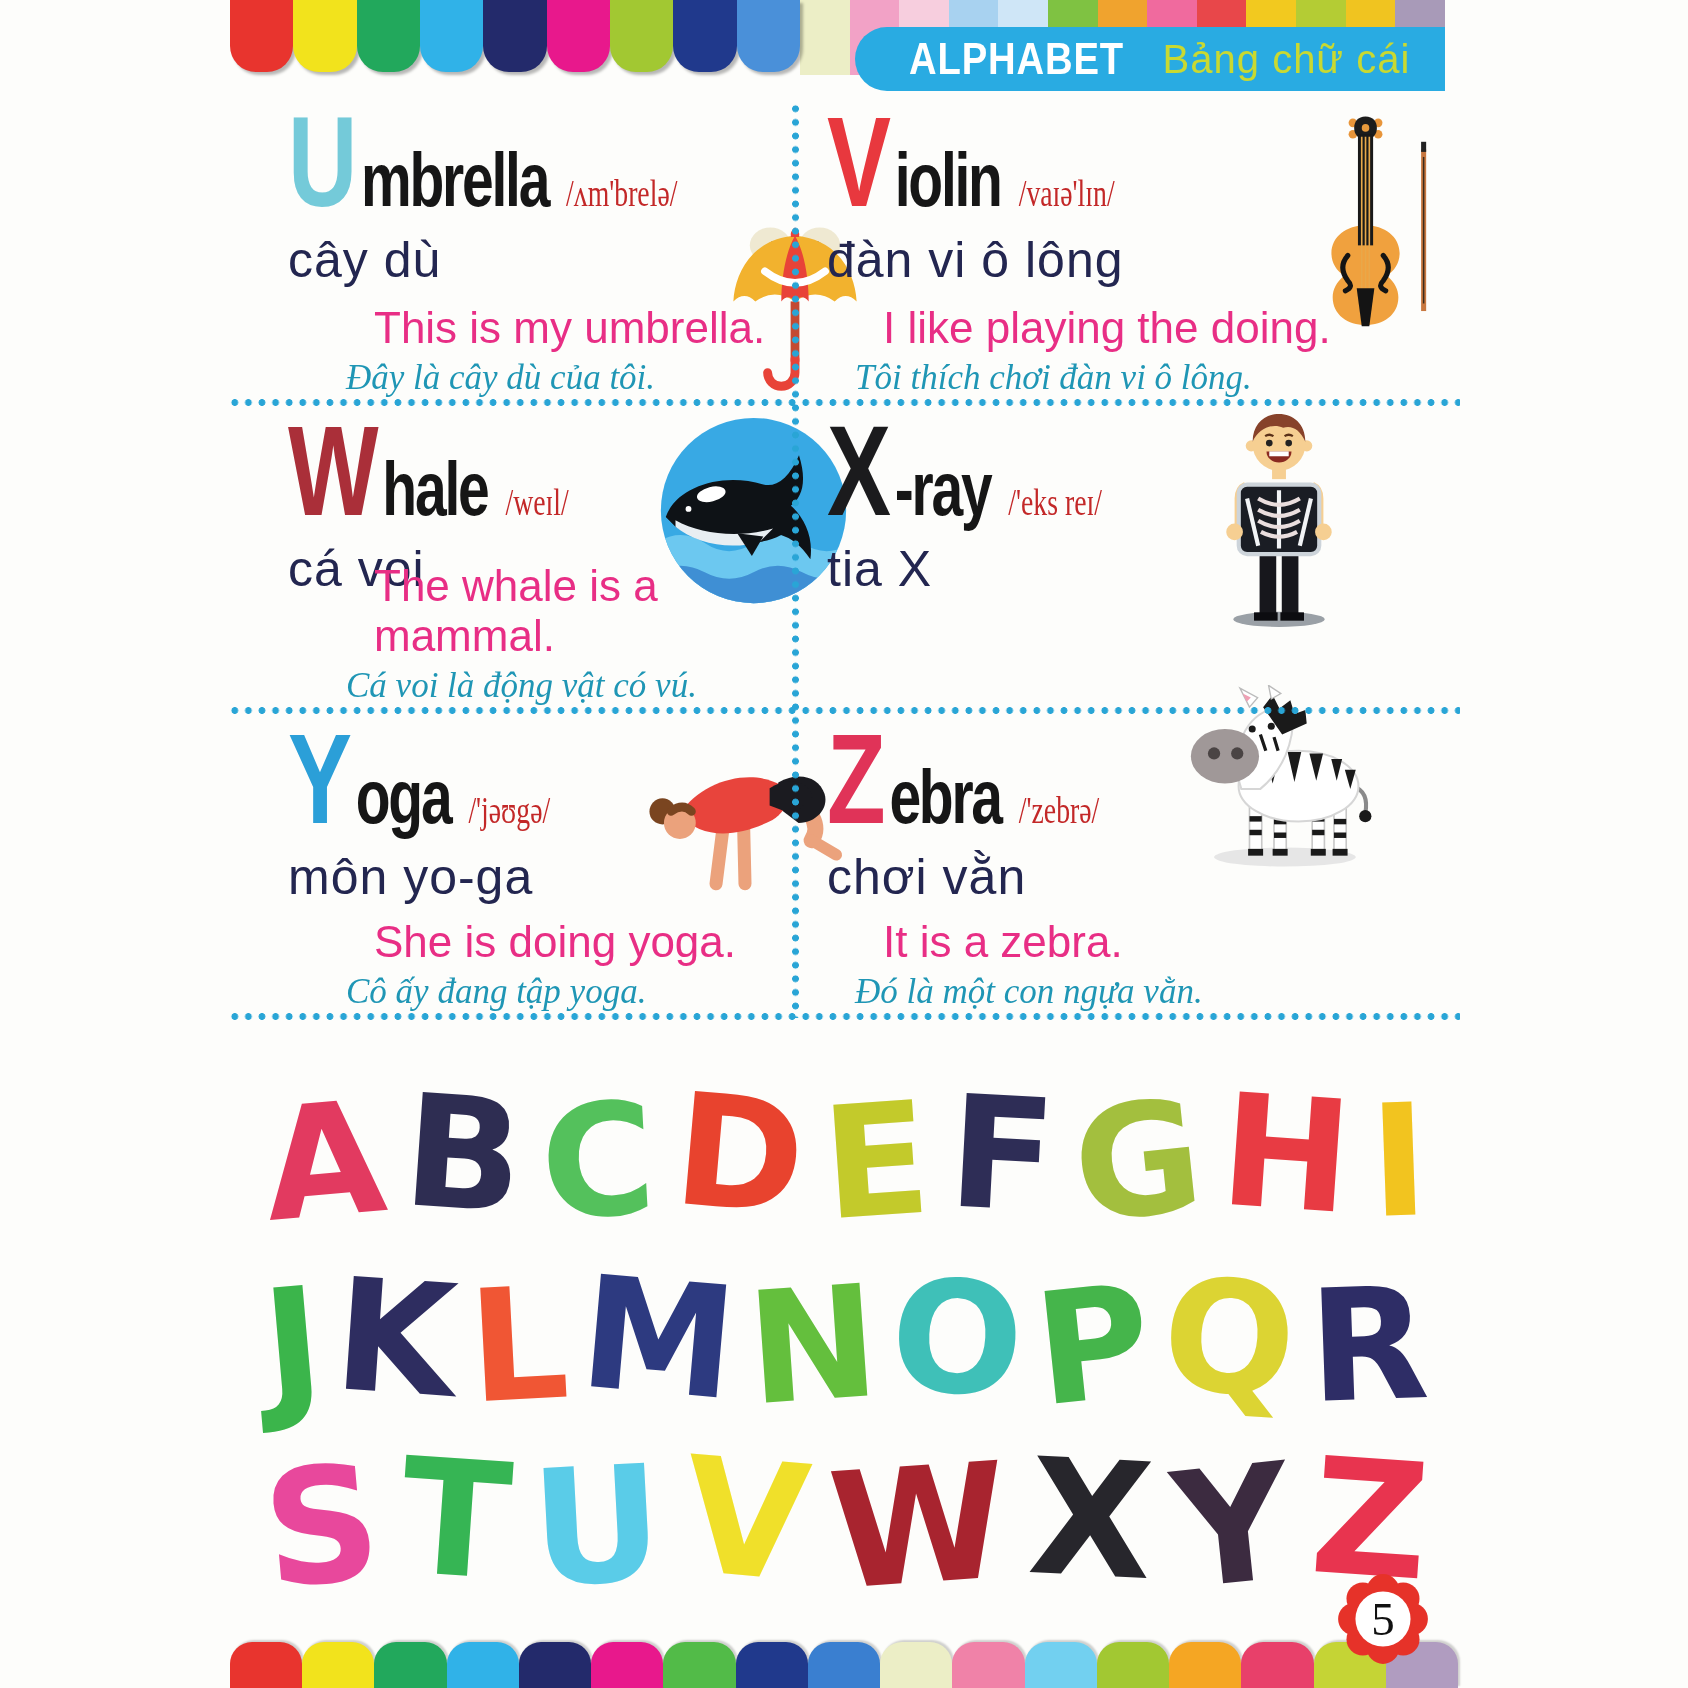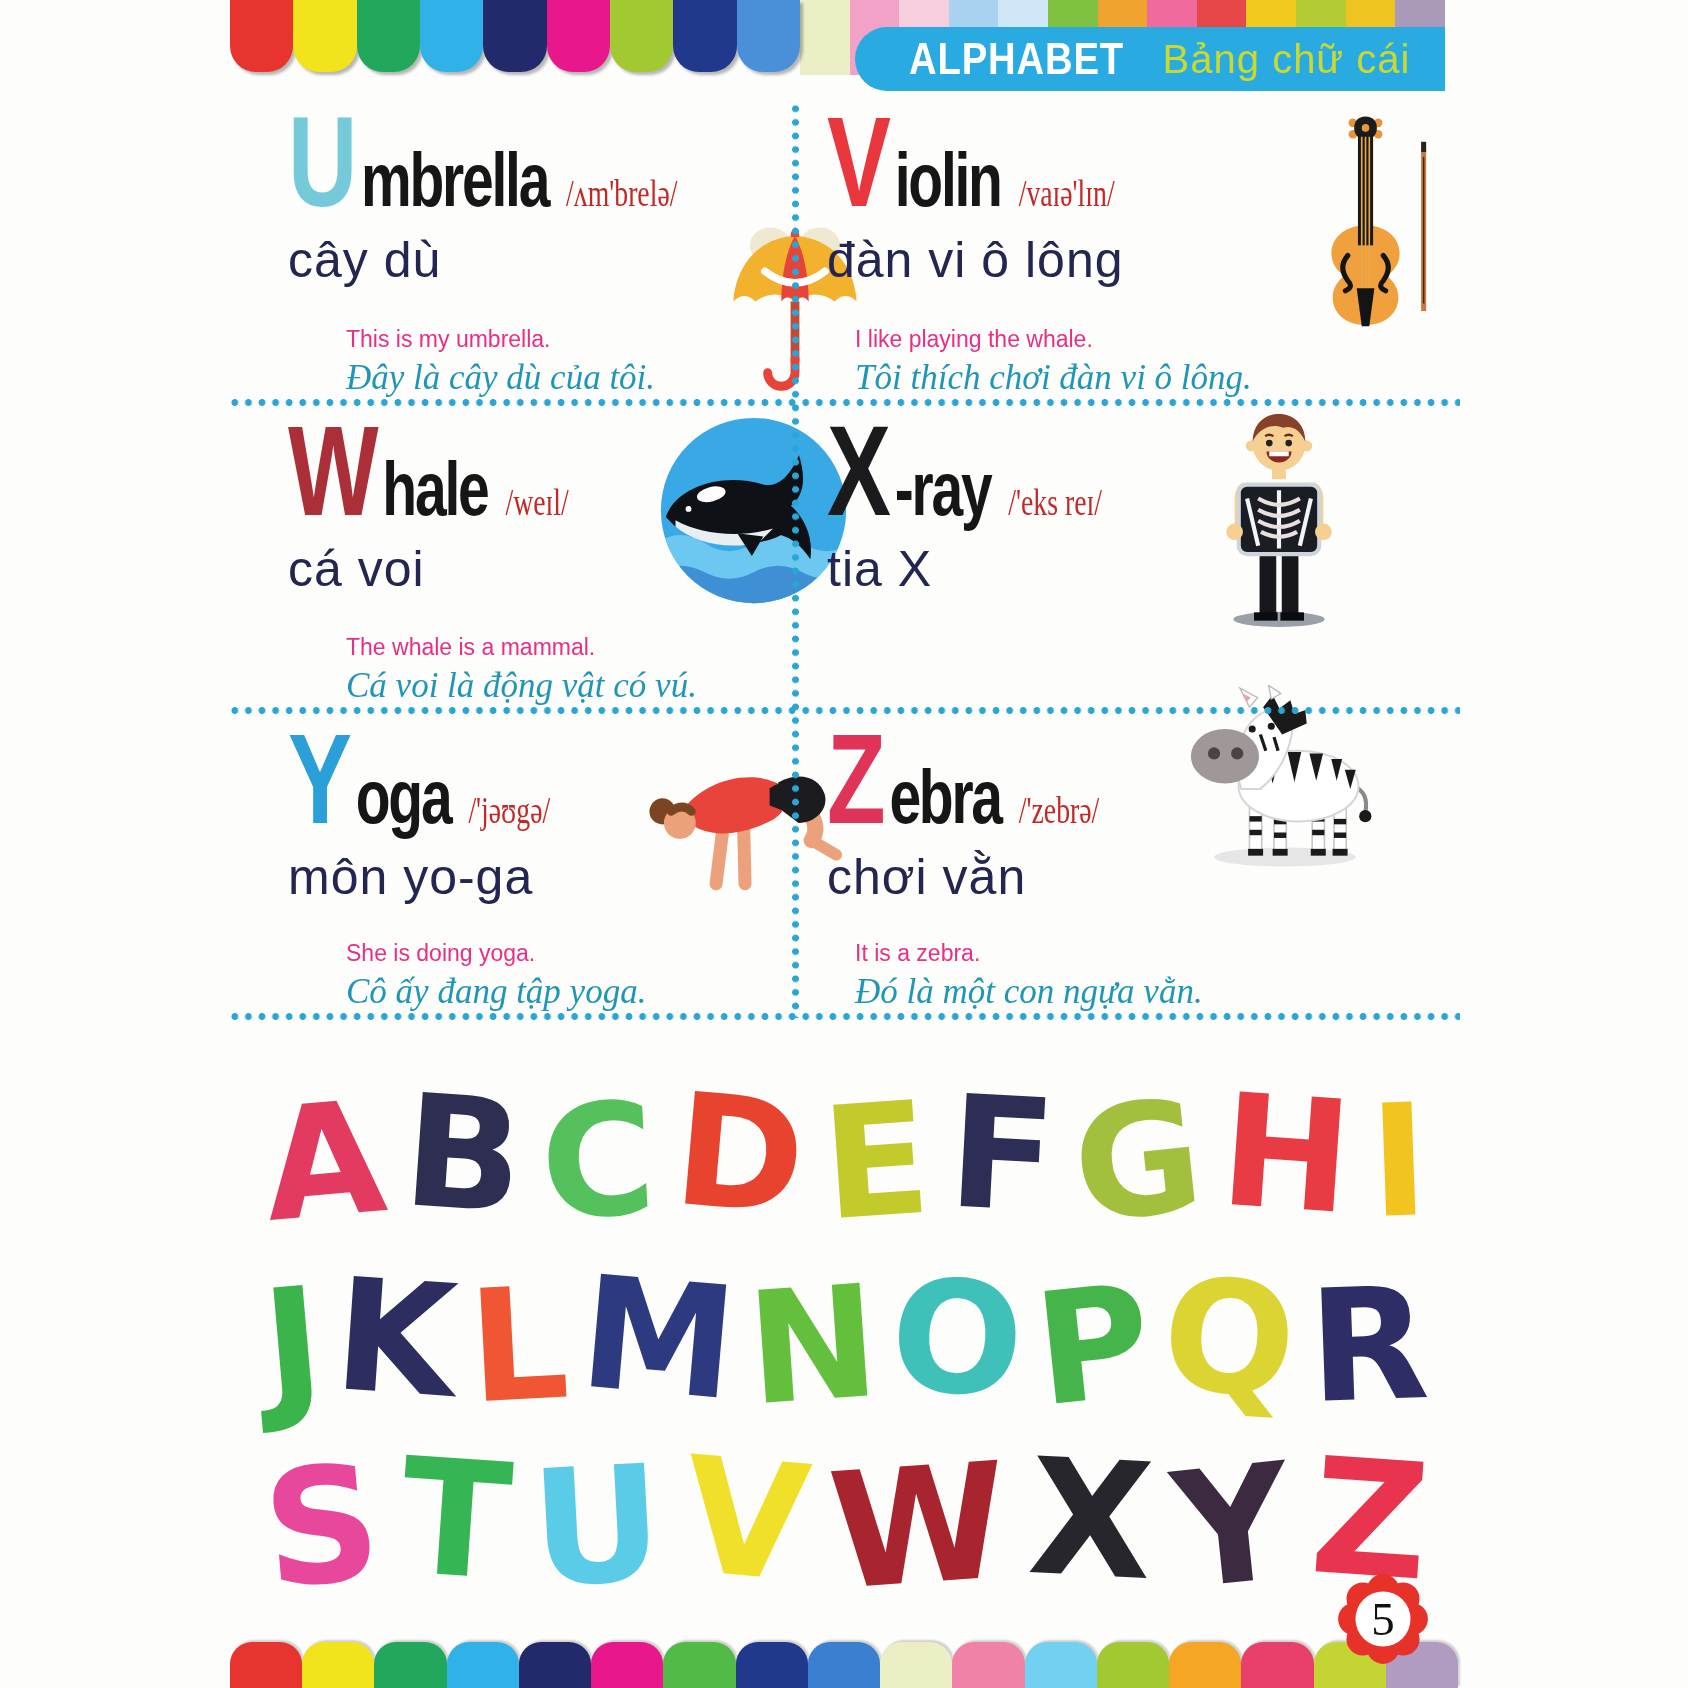--- a/index.html
+++ b/index.html
@@ -19,21 +19,21 @@
   
   .cell{position:absolute;}
   .cell .inner{position:relative;width:100%;height:100%;}
   .headline{display:flex;align-items:baseline;transform:scaleX(.75);transform-origin:left bottom;
         margin-top:10px;white-space:nowrap;}
   .big{font-size:128px;font-weight:bold;line-height:.82;}
   .rest{font-size:76px;font-weight:bold;color:#161616;letter-spacing:-3px;margin-left:5px;}
   .phon{font-family:"Liberation Serif",serif;font-size:37px;color:#c32828;margin-left:24px;}
   .vn{font-size:50px;color:#232650;letter-spacing:1px;margin-top:8px;}
   .sentences{position:absolute;left:0;bottom:14px;}
-  .sen-en{font-size:23px;color:#e82e85;}
+  .sen-en{font-size:44px;color:#e82e85;margin-left:28px;}
   .sen-vi{font-family:"Liberation Serif",serif;font-style:italic;font-size:35px;color:#1f96b5;margin-top:5px;}
   .cell-left{padding-left:58px;box-sizing:border-box;}
   .cell-left .sentences{left:58px;}
   .cell-right{padding-left:28px;box-sizing:border-box;}
   .cell-right .sentences{left:28px;}
   .illus{position:absolute;}
 
   
   .dots-h{position:absolute;left:228px;width:1232px;height:9px;
      background-image:radial-gradient(circle,#29a5d6 3.1px,rgba(255,255,255,0) 3.7px);
@@ -120,21 +120,21 @@
 
   <section class="cell cell-right" style="left:799px;top:100px;width:646px;height:302px;">
     <div class="inner">
       <div class="headline">
         <span class="big" style="color: rgb(232, 56, 62);">V</span>
           <span class="rest">iolin</span>
           <span class="phon">/vaɪə'lɪn/</span>
       </div>
       <div class="vn">đàn vi ô lông</div>
       <div class="sentences">
-        <div class="sen-en">I like playing the whale.</div>
+        <div class="sen-en">I like playing the doing.</div>
         <div class="sen-vi">Tôi thích chơi đàn vi ô lông.</div>
       </div>
       <div class="illus" style="left:488px;top:4px;width:120px;height:232px;">
         <svg viewBox="0 0 95 170" width="120" height="232" preserveAspectRatio="xMidYMin meet">
           <circle cx="30" cy="7" r="3.4" fill="#e8953a"></circle>
             <circle cx="50" cy="7" r="3.4" fill="#e8953a"></circle>
           <circle cx="30" cy="16" r="3.4" fill="#e8953a"></circle>
             <circle cx="50" cy="16" r="3.4" fill="#e8953a"></circle>
           <path d="M40 2 c6 0 9 4 9 9 0 5 -3 9 -9 9 -6 0 -9 -4 -9 -9 0 -5 3 -9 9 -9 Z" fill="#1c1c1c"></path>
           <circle cx="40" cy="11" r="3" fill="#e89a3c"></circle>

